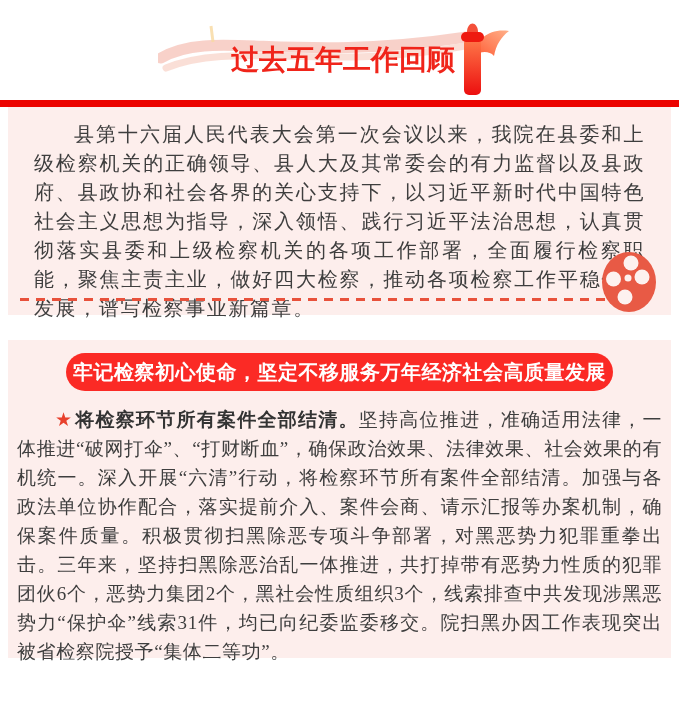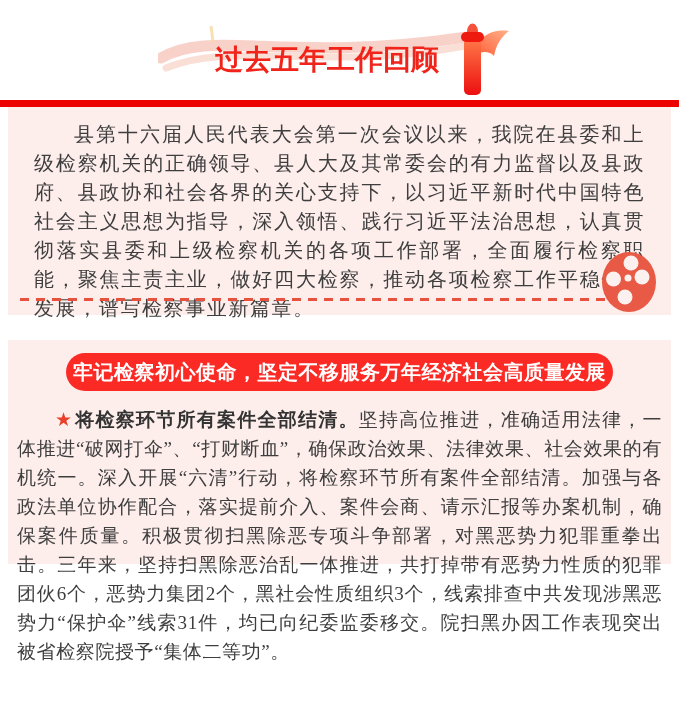--- a/index.html
+++ b/index.html
@@ -6,21 +6,21 @@
   body{
     width:679px;height:706px;overflow:hidden;background:#ffffff;
     font-family:"Liberation Serif","DejaVu Serif",serif;
   }
   .page{position:relative;width:679px;height:706px;}
 
   
   .header{position:relative;height:100px;background:#ffffff;}
   .swoosh{position:absolute;left:158px;top:22px;width:312px;height:62px;}
   .page-title{
-    position:absolute;left:215px;top:46px;margin:0;line-height:1;
+    position:absolute;left:231px;top:46px;margin:0;line-height:1;
     font-family:"Liberation Sans","DejaVu Sans",sans-serif;
     font-weight:900;font-size:28px;letter-spacing:0px;color:#f0241a;
     white-space:nowrap;z-index:2;
   }
   .torch{position:absolute;left:450px;top:23px;width:62px;height:73px;z-index:3;}
 
   
   .red-bar{height:7px;background:#ec0300;}
 
   
@@ -29,21 +29,21 @@
   .body-text{
     margin:0;font-size:20px;line-height:29px;letter-spacing:1.6px;
     text-align:justify;text-indent:2em;color:#3e3e3e;
   }
   .dash-line{
     position:absolute;left:12px;bottom:14px;width:588px;height:3px;
     background:repeating-linear-gradient(90deg,#e8513b 0 9px,transparent 9px 16px);
   }
   .reel{position:absolute;right:11px;bottom:2px;width:58px;height:62px;}
 
-  .panel-main{margin-top:25px;height:224px;padding:11px 9px 0;}
+  .panel-main{margin-top:25px;height:318px;padding:11px 9px 0;}
   .banner{
     width:547px;height:38px;margin:2px auto 0;background:#fb2a25;
     border-radius:19px;color:#ffffff;text-align:center;line-height:39px;
     font-family:"Liberation Sans","DejaVu Sans",sans-serif;
     font-weight:700;font-size:20px;letter-spacing:0.5px;
     white-space:nowrap;overflow:hidden;
   }
   .body-text2{
     margin:14px 0 0;font-size:19px;line-height:29px;letter-spacing:0.6px;
     text-align:justify;text-indent:2em;color:#3e3e3e;

